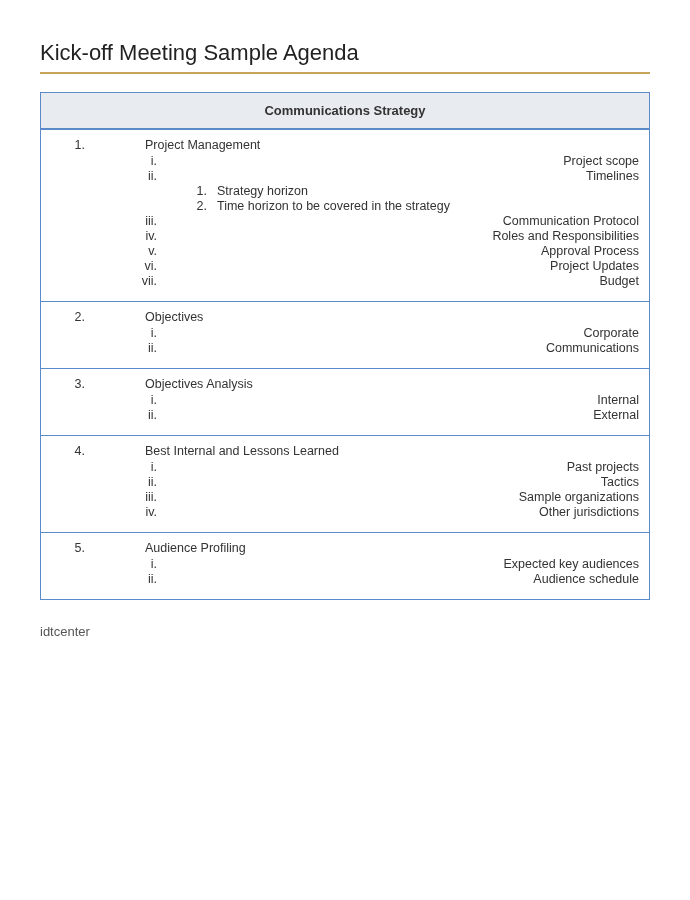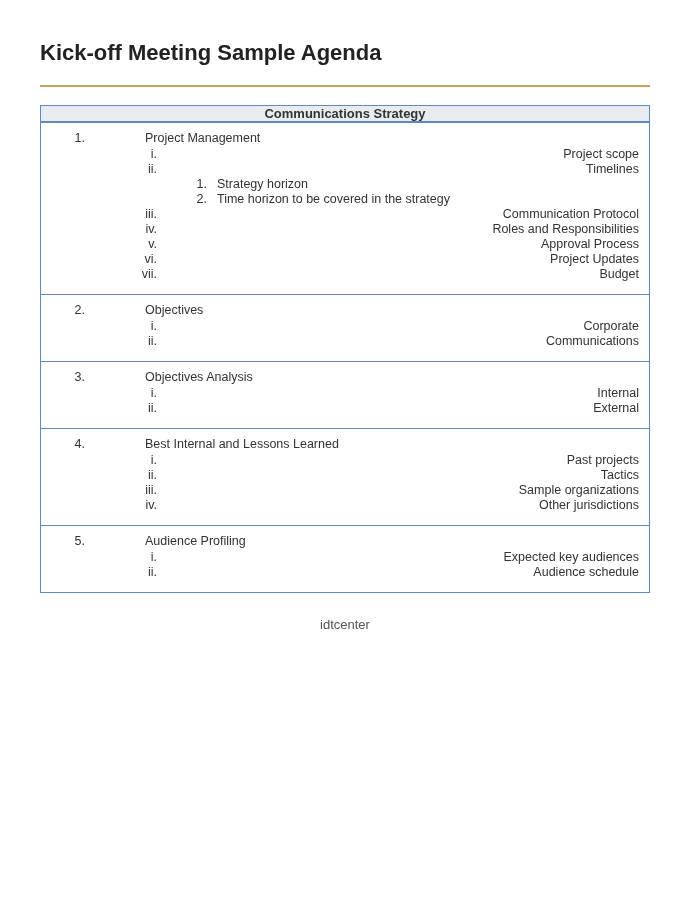--- a/index.html
+++ b/index.html
@@ -7,41 +7,42 @@
       background: #ffffff;
       font-family: Arial, sans-serif;
       font-size: 13px;
       color: #333;
       width: 690px;
       min-height: 900px;
       padding: 40px 40px 40px 40px;
     }
     .page-title {
       font-size: 22px;
-      font-weight: bold;
+      font-weight: normal;
       color: #222;
-      margin-bottom: 19px;
+      margin-bottom: 6px;
     }
     .title-underline {
       border: none;
       border-top: 2px solid #c8a45a;
       margin-bottom: 18px;
     }
     .agenda-table {
       width: 100%;
       border-collapse: collapse;
       border: 1.5px solid #5a8ac8;
     }
     .agenda-table td, .agenda-table th {
       border: none;
       padding: 0;
     }
     .header-row {
       background: #e8ecf0;
       text-align: center;
+      padding: 10px;
       font-weight: bold;
       font-size: 13px;
       border-bottom: 1.5px solid #5a8ac8;
     }
     .meta-row {
       padding: 8px 10px;
       border-bottom: 1.5px solid #5a8ac8;
       line-height: 1.7;
       font-size: 12.5px;
     }
@@ -100,21 +101,21 @@
       align-items: flex-start;
       margin-bottom: 1px;
       font-size: 12.5px;
     }
     .sub-item-label {
       min-width: 30px;
       text-align: right;
       padding-right: 10px;
     }
     .footer {
-      text-align: center;
+      text-align: left;
       margin-top: 24px;
       font-size: 13px;
       color: #555;
     }
   </style>
 </head>
 <body>
 
 <div class="page-title">Kick-off Meeting Sample Agenda</div>
 <hr class="title-underline">

